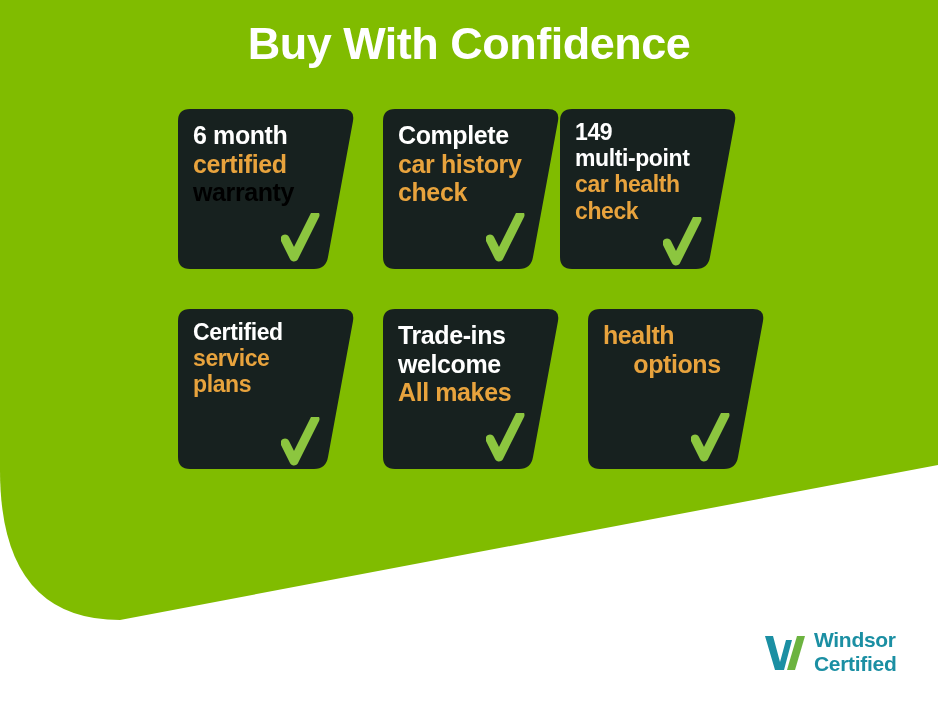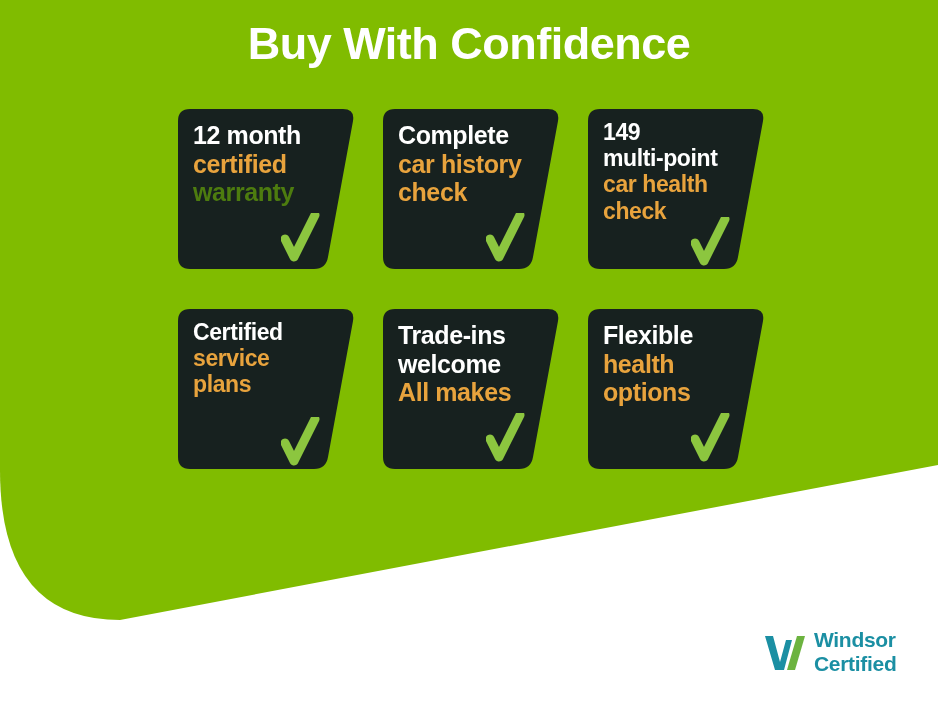--- a/index.html
+++ b/index.html
@@ -108,42 +108,42 @@
   </svg>
 
   <div id="title" style="color: rgb(255, 255, 255);">Buy With Confidence</div>
 
   <div id="cards-layer">
       <div class="card" style="left: 178px; top: 109px;">
         <svg class="card-shape" viewBox="0 0 178 160" preserveAspectRatio="none">
           <path d="M12,0 L165,0 Q177,0 175,12 L150,148 Q148,160 136,160 L12,160 Q0,160 0,148 L0,12 Q0,0 12,0 Z" fill="#17211f"></path>
         </svg>
         <div class="card-body">
-          <span class="line-white" style="color: rgb(255, 255, 255);">12 month</span>
+          <span class="line-white" style="color: rgb(255, 255, 255);">6 month</span>
           <span class="line-gold" style="color: rgb(232, 163, 61);">certified</span>
-          <span class="line-gold" style="color: #4d7c0f;">warranty</span>
+          <span class="line-gold" style="color: #000000;">warranty</span>
         </div>
         <svg class="check" viewBox="0 0 40 50" width="40" height="50" style="left: 103px; top: 104px;">
           <path d="M4,26 L13,44 L34,2" stroke="#8cc63f" stroke-width="9" stroke-linecap="round" stroke-linejoin="round" fill="none"></path>
         </svg>
       </div>
       <div class="card" style="left: 383px; top: 109px;">
         <svg class="card-shape" viewBox="0 0 178 160" preserveAspectRatio="none">
           <path d="M12,0 L165,0 Q177,0 175,12 L150,148 Q148,160 136,160 L12,160 Q0,160 0,148 L0,12 Q0,0 12,0 Z" fill="#17211f"></path>
         </svg>
         <div class="card-body">
           <span class="line-white" style="color: rgb(255, 255, 255);">Complete</span>
           <span class="line-gold" style="color: rgb(232, 163, 61);">car history</span>
           <span class="line-gold" style="color: rgb(232, 163, 61);">check</span>
         </div>
         <svg class="check" viewBox="0 0 40 50" width="40" height="50" style="left: 103px; top: 104px;">
           <path d="M4,26 L13,44 L34,2" stroke="#8cc63f" stroke-width="9" stroke-linecap="round" stroke-linejoin="round" fill="none"></path>
         </svg>
       </div>
-      <div class="card" style="left: 588px; top: 109px; padding-left: 36px;">
+      <div class="card" style="left: 560px; top: 109px; padding-left: 36px;">
         <svg class="card-shape" viewBox="0 0 178 160" preserveAspectRatio="none">
           <path d="M12,0 L165,0 Q177,0 175,12 L150,148 Q148,160 136,160 L12,160 Q0,160 0,148 L0,12 Q0,0 12,0 Z" fill="#17211f"></path>
         </svg>
         <div class="card-body" style="font-size: 23px; top: 10px;">
           <span class="line-white" style="color: rgb(255, 255, 255);">149</span>
           <span class="line-white" style="color: rgb(255, 255, 255);">multi-point</span>
           <span class="line-gold" style="color: rgb(232, 163, 61);">car health</span>
           <span class="line-gold" style="color: rgb(232, 163, 61);">check</span>
         </div>
         <svg class="check" viewBox="0 0 40 50" width="40" height="50" style="left: 103px; top: 108px;">
@@ -174,23 +174,22 @@
         </div>
         <svg class="check" viewBox="0 0 40 50" width="40" height="50" style="left: 103px; top: 104px;">
           <path d="M4,26 L13,44 L34,2" stroke="#8cc63f" stroke-width="9" stroke-linecap="round" stroke-linejoin="round" fill="none"></path>
         </svg>
       </div>
       <div class="card" style="left: 588px; top: 309px;">
         <svg class="card-shape" viewBox="0 0 178 160" preserveAspectRatio="none">
           <path d="M12,0 L165,0 Q177,0 175,12 L150,148 Q148,160 136,160 L12,160 Q0,160 0,148 L0,12 Q0,0 12,0 Z" fill="#17211f"></path>
         </svg>
         <div class="card-body">
-          <span class="line-white" style="color: rgb(255, 255, 255);">Flexible</span>
           <span class="line-gold" style="color: rgb(232, 163, 61);">health</span>
-          <span class="line-gold" style="color: rgb(232, 163, 61);">options</span>
+          <span class="line-gold" style="color: rgb(232, 163, 61); text-align: center;">options</span>
         </div>
         <svg class="check" viewBox="0 0 40 50" width="40" height="50" style="left: 103px; top: 104px;">
           <path d="M4,26 L13,44 L34,2" stroke="#8cc63f" stroke-width="9" stroke-linecap="round" stroke-linejoin="round" fill="none"></path>
         </svg>
       </div>
     </div>
 
   <div id="logo">
     <svg id="logo-mark" viewBox="0 0 46 44">
       <path d="M3,6 L11,6 L18,32 L24,10 L30,10 L22,40 L13,40 Z" fill="#1b8fa3"></path>

